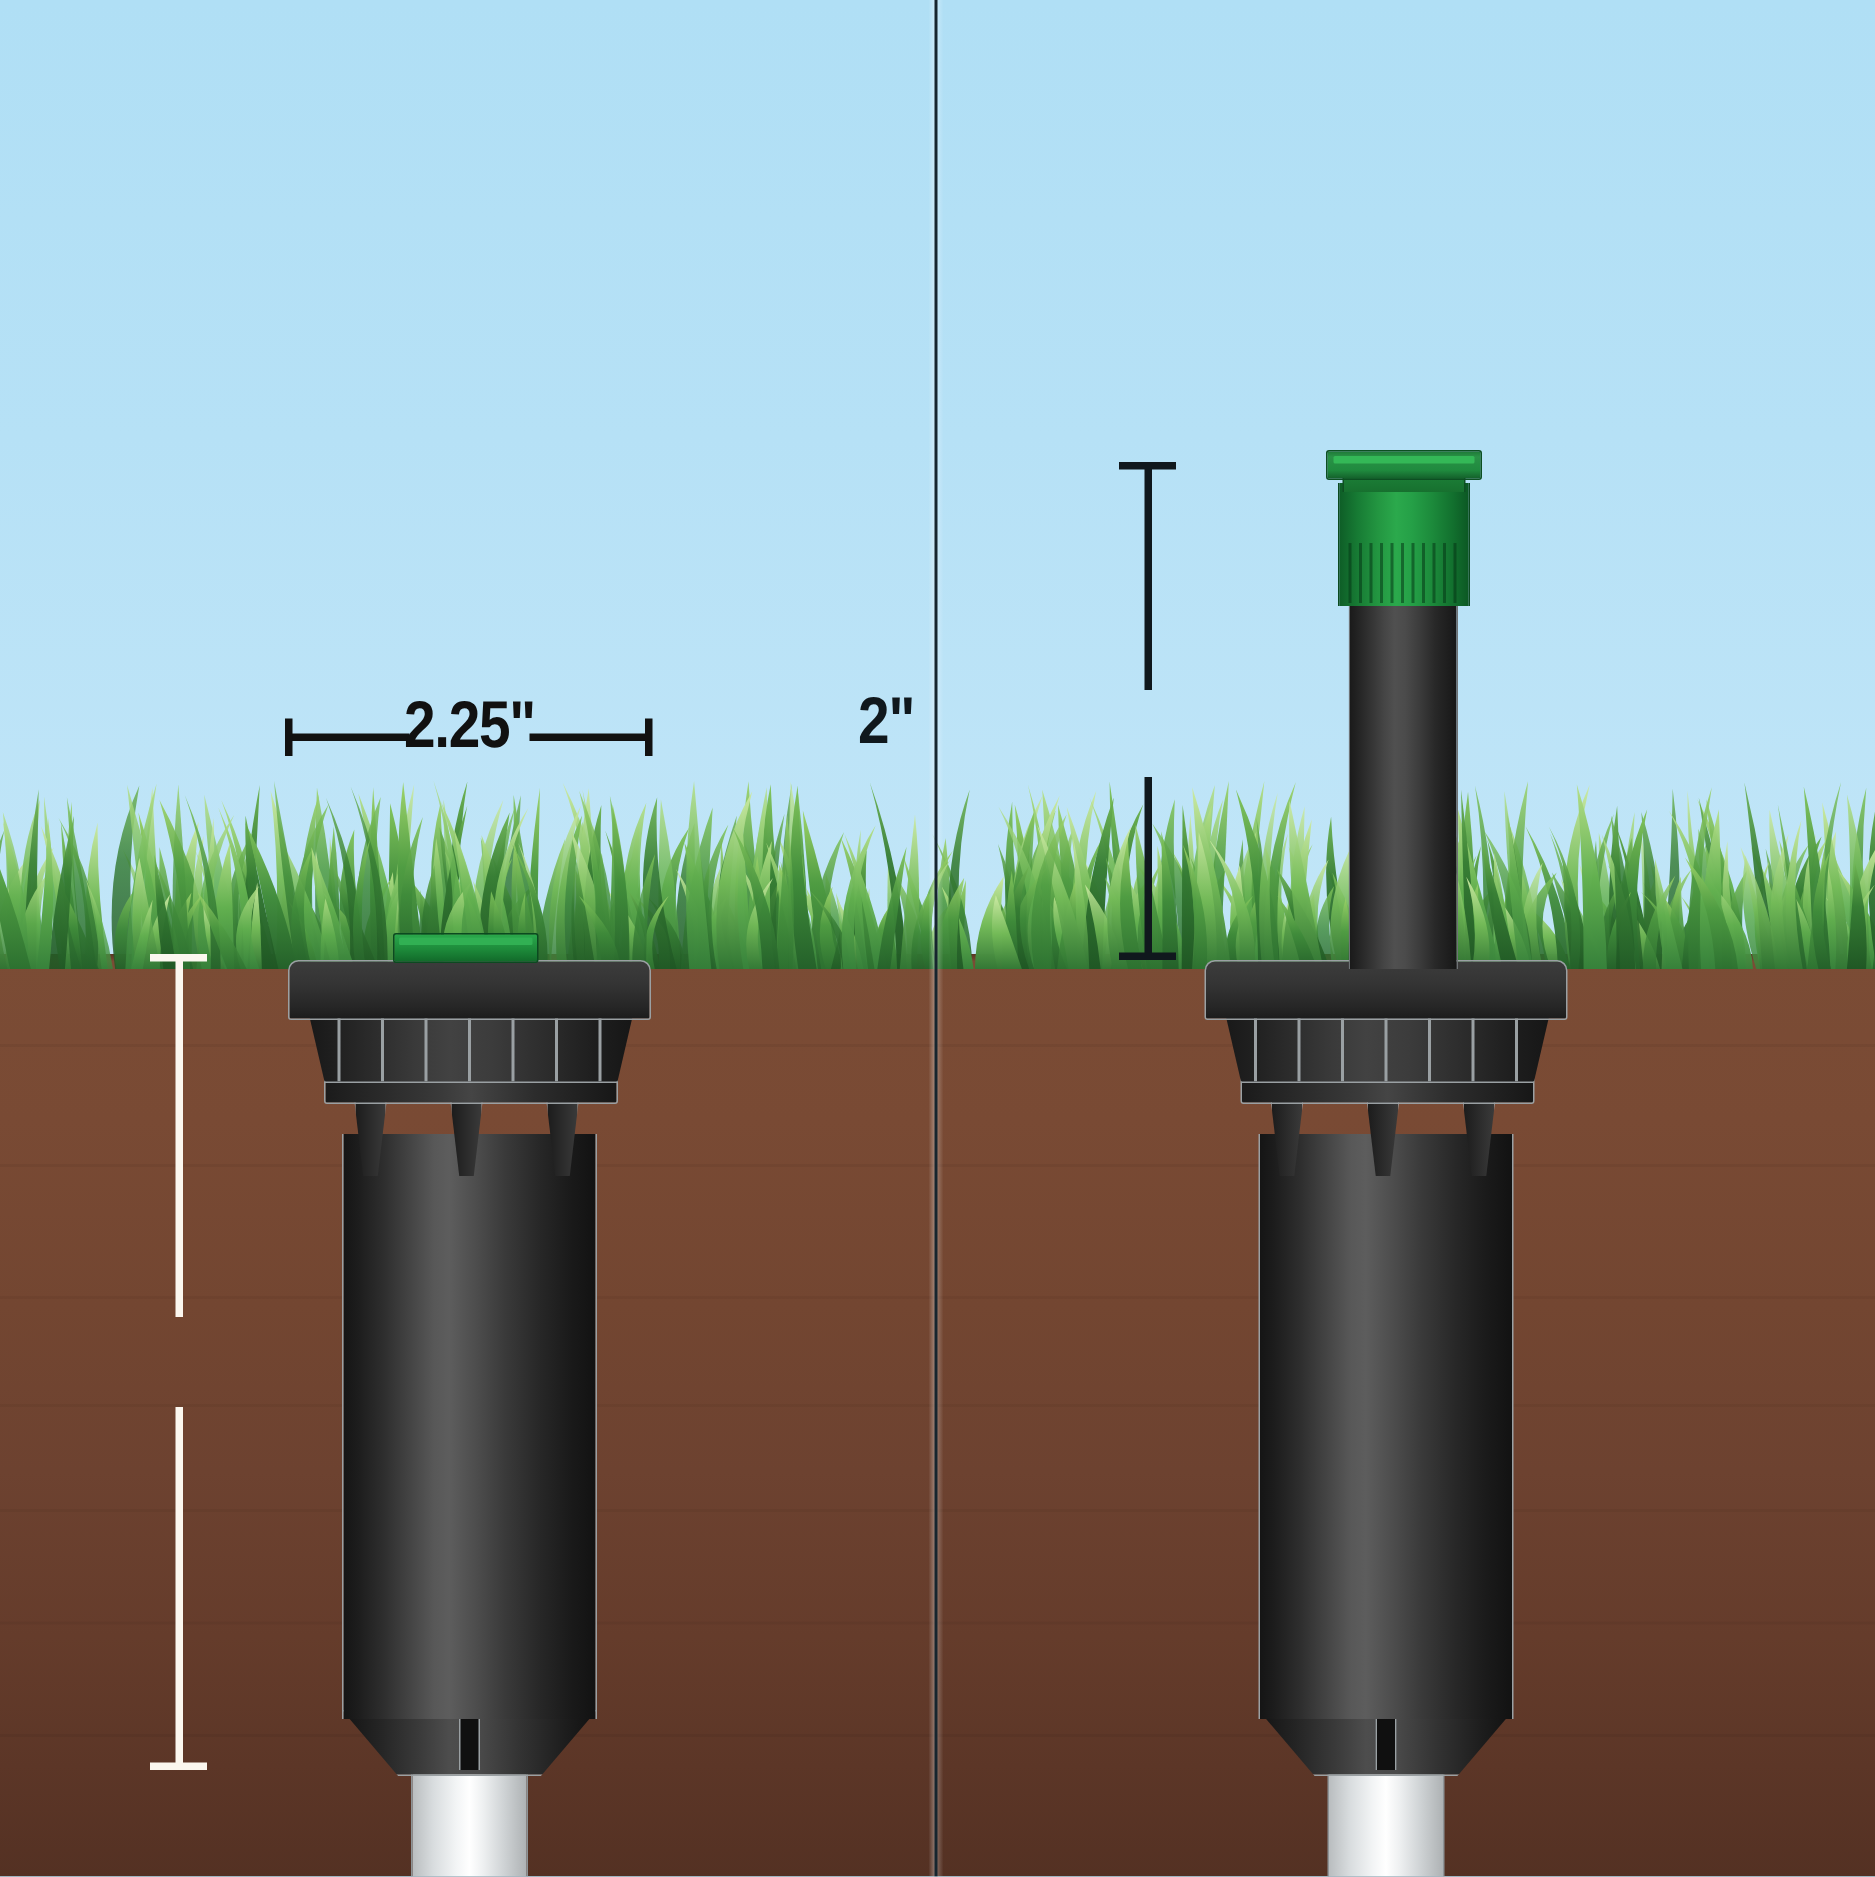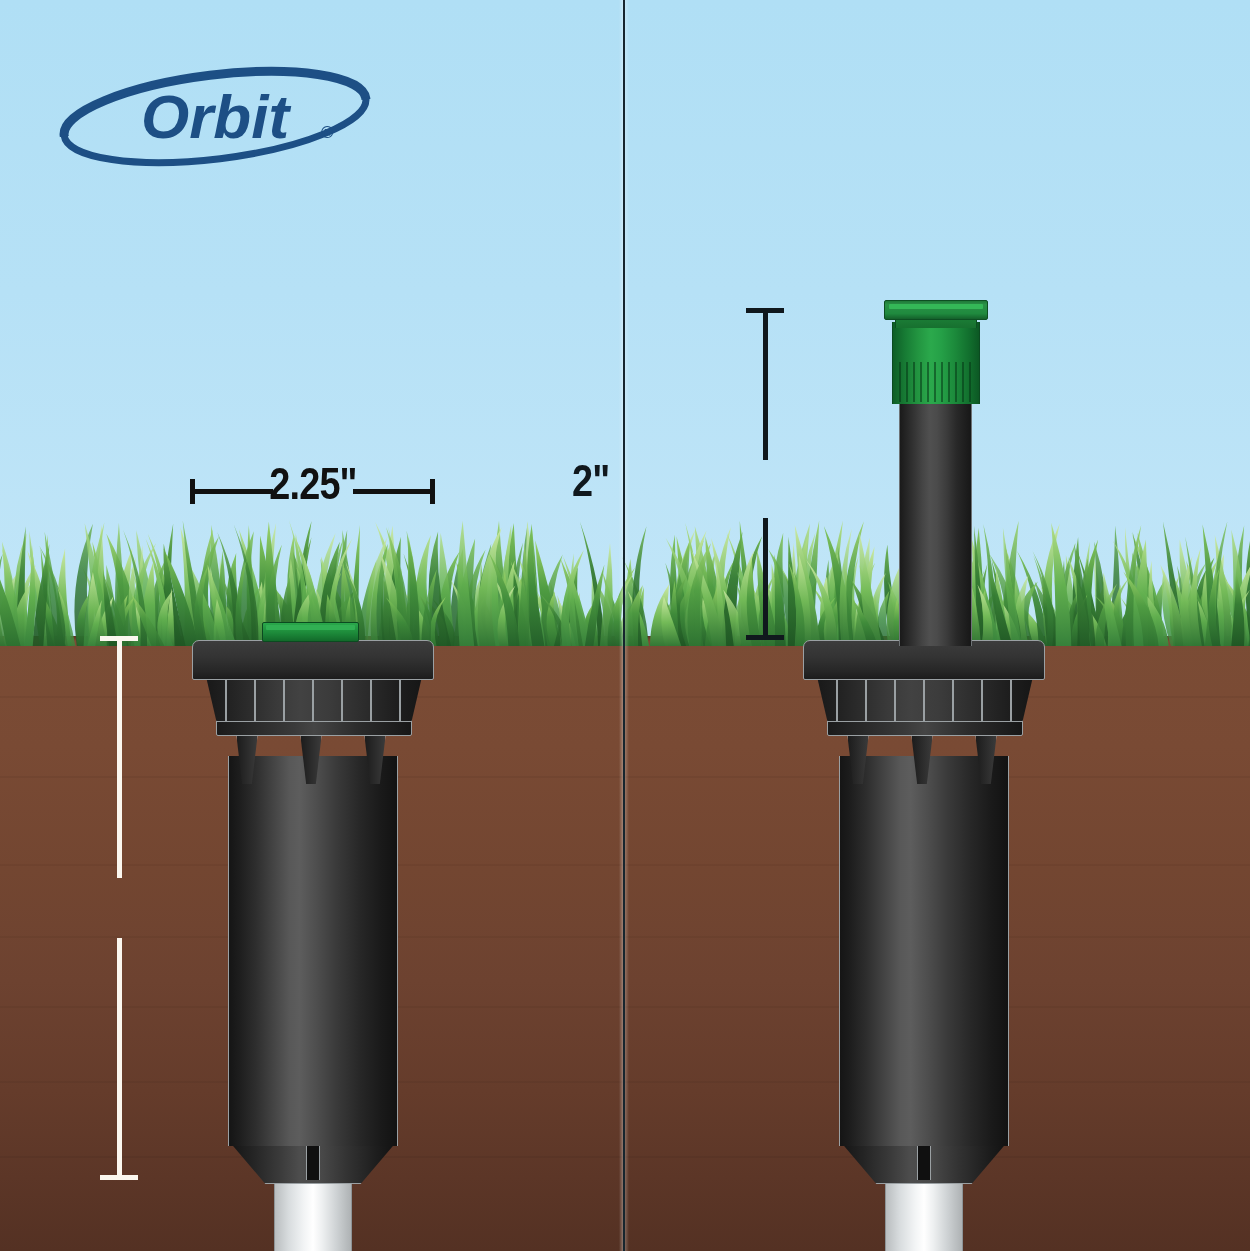--- a/index.html
+++ b/index.html
@@ -856,34 +856,14 @@
   </div>
 
   <div class="dim-v dim-dark" style="left:746px;top:308px;height:334px;">
     <div class="line" style="left:17px;top:2px;height:150px;"></div>
     <div class="line" style="left:17px;top:210px;height:122px;"></div>
     <div class="cap" style="left:0;top:0;"></div>
     <div class="cap" style="left:0;top:327px;"></div>
     <div class="label" style="right:137px;top:148px;text-align:right;">2"</div>
   </div>
 
-  <div class="logo">
-    <svg viewBox="0 0 320 110" width="320" height="110">
-      <defs>
-        <clipPath id="swooshTop">
-            <rect x="0" y="0" width="320" height="56"></rect>
-          </clipPath>
-        <clipPath id="swooshBot">
-            <rect x="0" y="54" width="320" height="56"></rect>
-          </clipPath>
-      </defs>
-
-      <g fill="none" stroke="#1d4f85">
-        <ellipse cx="160" cy="55" rx="152" ry="42" stroke-width="9" clip-path="url(#swooshTop)" transform="rotate(-7 160 55)"></ellipse>
-        <ellipse cx="160" cy="55" rx="152" ry="42" stroke-width="7" clip-path="url(#swooshBot)" transform="rotate(-7 160 55)"></ellipse>
-      </g>
-
-      <text x="160" y="76" text-anchor="middle" font-family="Liberation Sans, sans-serif" font-size="62" font-weight="bold" font-style="italic" fill="#1d4f85" id="logo-text">Orbit</text>
-      <text x="266" y="76" font-family="Liberation Sans, sans-serif" font-size="17" font-weight="bold" fill="#1d4f85" id="logo-reg">®</text>
-    </svg>
-  </div>
 
 </div>
 
 </body></html>

